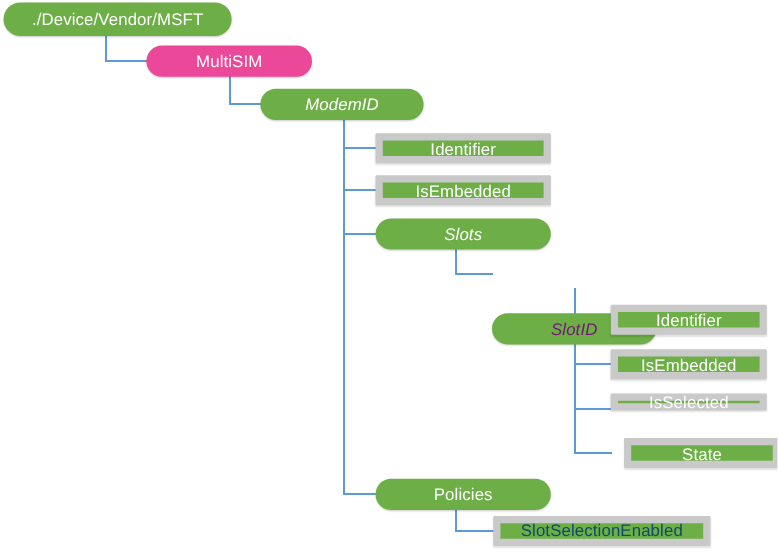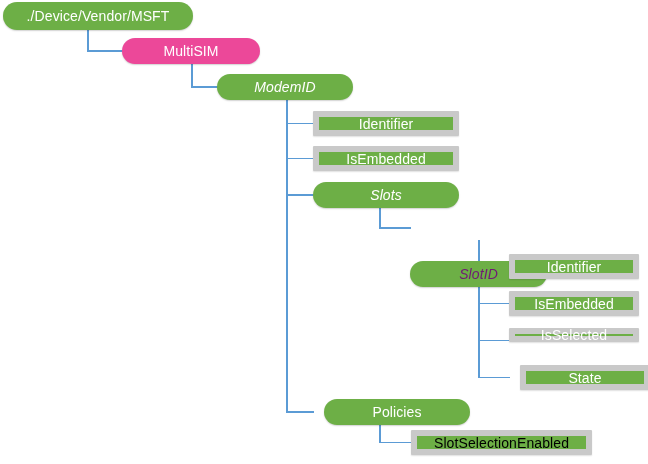--- a/index.html
+++ b/index.html
@@ -103,20 +103,20 @@
       </div>
       <div class="node rect" style="left: 509px; top: 291px; width: 130px; height: 25px; background: rgb(109, 175, 70); color: rgb(255, 255, 255); border-color: rgb(201, 201, 201);">
         <span class="node-label">IsEmbedded</span>
       </div>
       <div class="node rect" style="left: 509px; top: 328px; width: 130px; height: 14px; background: rgb(109, 175, 70); color: rgb(255, 255, 255); border-color: rgb(201, 201, 201);">
         <span class="node-label">IsSelected</span>
       </div>
       <div class="node rect" style="left: 520px; top: 365px; width: 130px; height: 25px; background: rgb(109, 175, 70); color: rgb(255, 255, 255); border-color: rgb(201, 201, 201);">
         <span class="node-label">State</span>
       </div>
-      <div class="node pill" style="left: 324px; top: 399px; width: 146px; height: 26px; background: rgb(109, 175, 70); color: rgb(255, 255, 255); text-align: right;">
+      <div class="node pill" style="left: 313px; top: 399px; width: 146px; height: 26px; background: rgb(109, 175, 70); color: rgb(255, 255, 255); text-align: right;">
         <span class="node-label">Policies</span>
       </div>
-      <div class="node rect" style="left: 411px; top: 430px; width: 181px; height: 25px; background: rgb(109, 175, 70); color: #000000; border-color: rgb(201, 201, 201);">
+      <div class="node rect" style="left: 411px; top: 430px; width: 181px; height: 25px; background: rgb(109, 175, 70); color: #0c4a6e; border-color: rgb(201, 201, 201); align-items: flex-end;">
         <span class="node-label">SlotSelectionEnabled</span>
       </div>
     </div>
 </div>
 
 </body></html>

